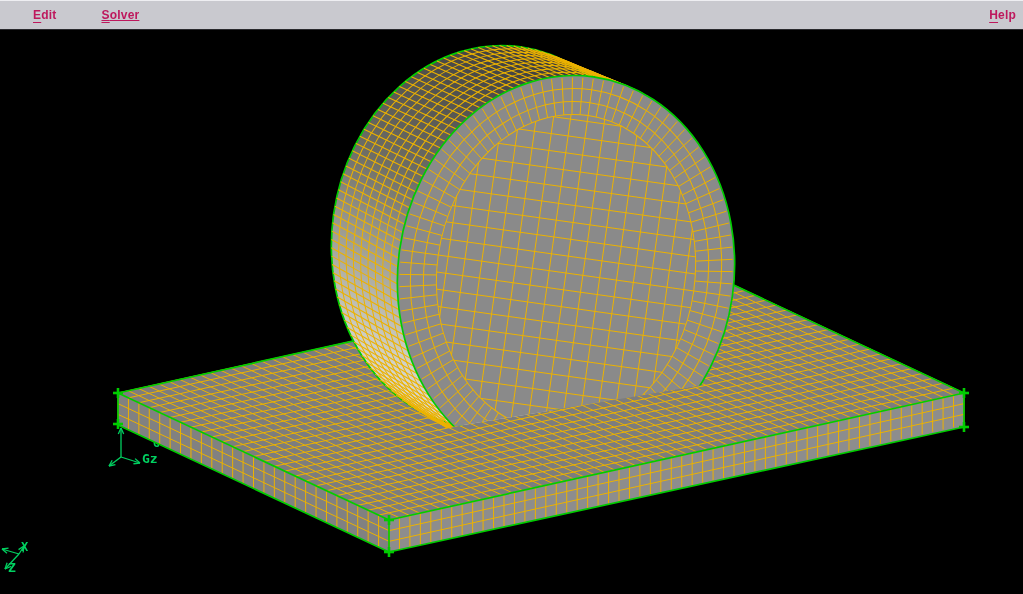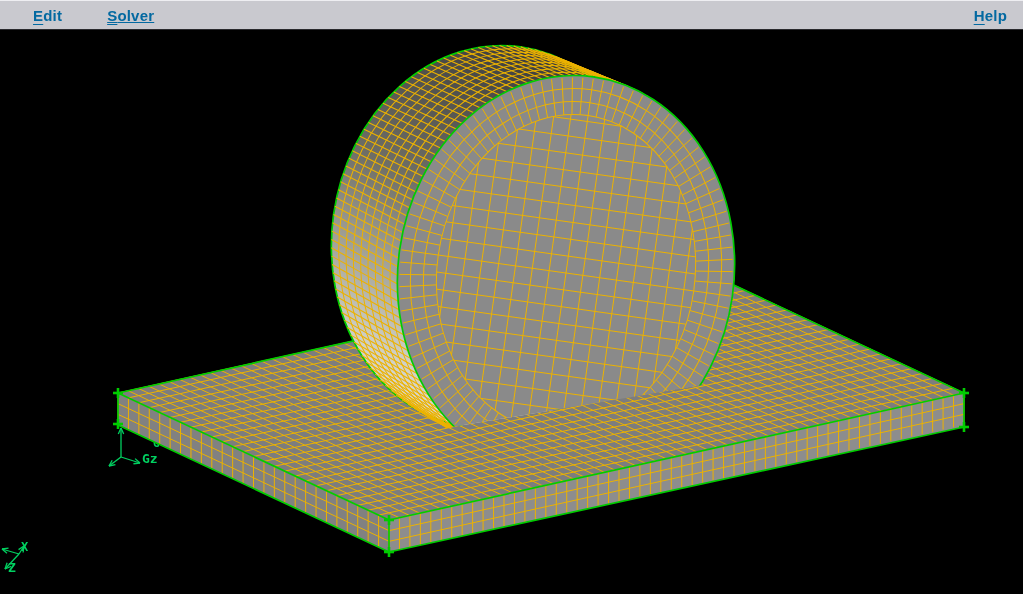--- a/index.html
+++ b/index.html
@@ -5,26 +5,26 @@
   html,body{margin:0;padding:0;width:1023px;height:594px;overflow:hidden;
     background:#000;font-family:"Liberation Sans",sans-serif;}
   #stage{position:relative;width:1023px;height:594px;background:#000;}
   #scene{position:absolute;left:0;top:0;z-index:0;}
   
   #menubar{position:absolute;left:0;top:0;width:1023px;height:30px;z-index:2;
     background:var(--menubar-bg,#c9c9cf);
     border-top:1px solid var(--menubar-hi,#eeeef2);
     border-bottom:1px solid #2a2a2e;
     display:flex;align-items:center;box-sizing:border-box;}
-  .menu-item{font-size:15px;font-weight:bold;color:#0369a1;cursor:default;
+  .menu-item{font-size:12px;font-weight:bold;color:#be185d;cursor:default;
     letter-spacing:0.2px;white-space:nowrap;}
   .mn{text-decoration:underline;text-underline-offset:3px;text-decoration-thickness:1px;}
   #menu-edit{margin-left:33px;}
   #menu-solver{margin-left:45px;text-decoration:underline;}
-  #menu-help{margin-left:auto;margin-right:16px;padding-left:6px;}
+  #menu-help{margin-left:auto;margin-right:7px;padding-left:6px;}
   text.lbl{font-family:"DejaVu Sans Mono",monospace;font-weight:bold;}
 </style>
 </head>
 <body>
 
 <div id="stage">
 
   <svg id="scene" width="1023" height="594" viewBox="0 0 1023 594">
     <defs>
       <linearGradient id="rimGrad" gradientUnits="userSpaceOnUse" x1="560" y1="40" x2="430" y2="440">

